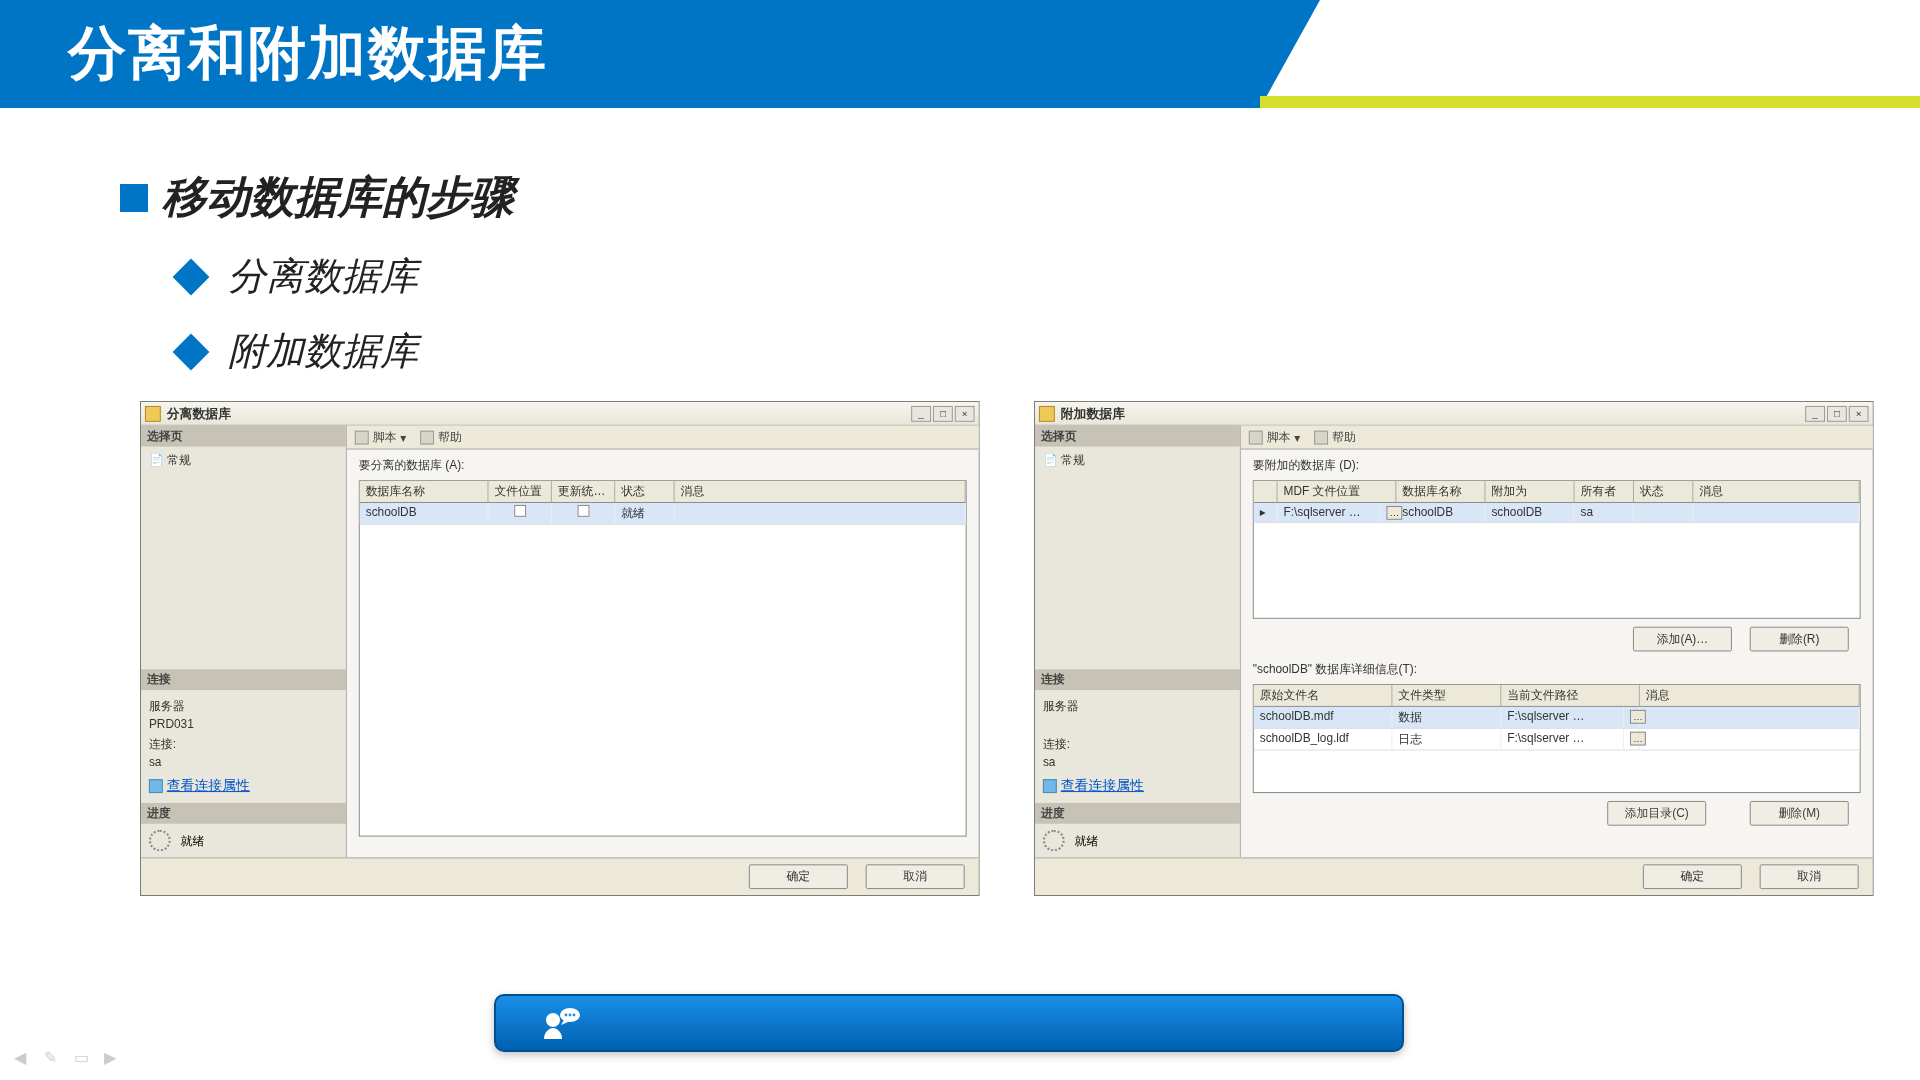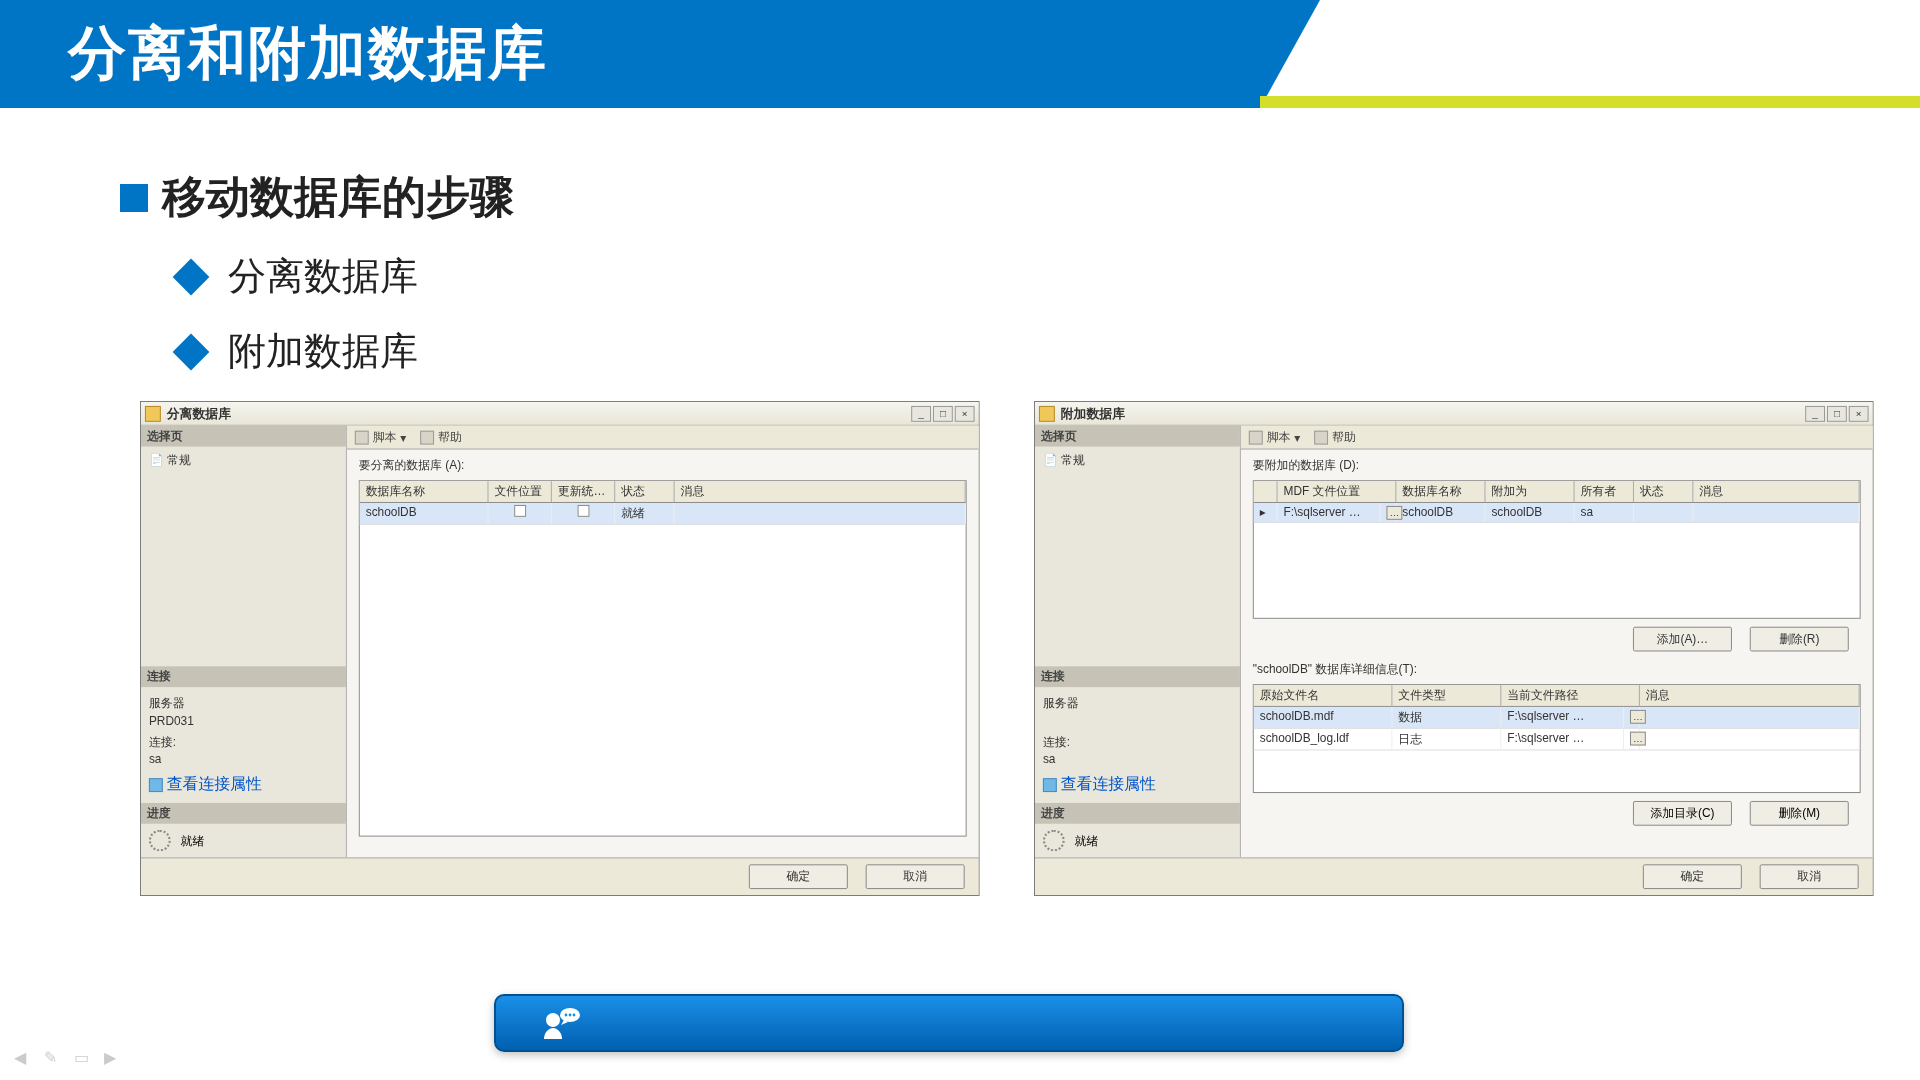--- a/index.html
+++ b/index.html
@@ -7,21 +7,21 @@
 
   
   .title-banner { position: relative; width: 100%; height: 108px; }
   .title-blue { position: absolute; left: 0; top: 0; width: 1260px; height: 108px; background: #0074c5; display: flex; align-items: center; padding-left: 68px; }
   .title-blue h1 { color: #fff; font-size: 58px; font-weight: bold; letter-spacing: 2px; }
   .title-tri { position: absolute; left: 1260px; top: 0; width: 0; height: 0; border-top: 108px solid #0074c5; border-right: 60px solid transparent; }
   .title-lime { position: absolute; right: 0; top: 96px; width: 660px; height: 12px; background: #d3df2a; }
 
   
   .content { padding: 60px 0 0 120px; }
-  .bullet-row { display: flex; align-items: center; margin-bottom: 24px; }
+  .bullet-row { display: flex; align-items: center; margin-bottom: 24px; font-style: italic; }
   .sq-bullet { display: inline-block; width: 28px; height: 28px; background: #0074c5; margin-right: 14px; }
   .main-bullet-text { font-size: 44px; font-weight: bold; color: #222; }
   .sub-bullets { margin-left: 58px; }
   .dia-bullet { display: inline-block; width: 26px; height: 26px; background: #0074c5; transform: rotate(45deg); margin-right: 24px; flex-shrink: 0; }
   .sub-bullet-text { font-size: 38px; color: #222; }
 
   
   .shots-row { display: flex; gap: 46px; padding: 0 0 0 140px; margin-top: 24px; }
 
   
@@ -32,21 +32,21 @@
   .winbtns { display: flex; gap: 2px; }
   .winbtn { width: 20px; height: 16px; background: #e8e6de; border: 1px solid #999; font-size: 10px; line-height: 14px; text-align: center; color: #333; }
 
   .dlg-body { display: flex; height: calc(100% - 24px - 38px); }
   .dlg-left { width: 208px; background: #e9e7db; border-right: 1px solid #aaa; display: flex; flex-direction: column; }
   .left-section-hdr { background: #c6c3b6; padding: 2px 6px; font-size: 12px; color: #444; font-weight: bold; }
   .left-tree { padding: 4px 8px; font-size: 12px; flex: 0 0 auto; }
   .left-tree-item { color: #333; padding: 2px 0; }
   .left-conn { padding: 6px 8px; font-size: 12px; color: #333; flex: 0 0 auto; }
   .left-conn div { margin: 2px 0; }
-  .conn-link { color: #0055cc; cursor: pointer; font-size: 16px; }
+  .conn-link { color: #0055cc; text-decoration: underline; cursor: pointer; font-size: 14px; }
   .conn-link-row { display: flex; align-items: center; gap: 4px; }
   .conn-icon { width: 14px; height: 14px; background: #6fb8e8; border: 1px solid #4a8ab8; }
   .left-progress { padding: 6px 8px; font-size: 12px; display: flex; align-items: center; gap: 10px; }
   .prog-circle { width: 22px; height: 22px; border: 2px dotted #888; border-radius: 50%; }
 
   .dlg-right { flex: 1; background: #f6f5f1; display: flex; flex-direction: column; }
   .right-toolbar { height: 24px; background: #ece9d8; border-bottom: 1px solid #aaa; display: flex; align-items: center; padding-left: 8px; gap: 14px; font-size: 12px; }
   .tb-item { display: flex; align-items: center; gap: 4px; color: #444; }
   .tb-icon { width: 14px; height: 14px; background: #d8d4c8; border: 1px solid #999; }
   .right-content { padding: 8px 12px; flex: 1; display: flex; flex-direction: column; gap: 6px; }
@@ -57,21 +57,21 @@
   .gh { padding: 2px 6px; border-right: 1px solid #aaa; font-size: 12px; color: #333; }
   .grid-row { display: flex; border-bottom: 1px solid #ddd; }
   .gr { padding: 2px 6px; border-right: 1px solid #eee; font-size: 12px; color: #333; }
   .grid-row.sel { background: #d9e6f7; }
   .cbx { display:inline-block; width:12px; height:12px; border:1px solid #888; background:#fff; }
   .col-narrow { width: 24px; }
   .ellips-btn { display:inline-block; width:16px; height:14px; background:#ece9d8; border:1px solid #888; font-size:10px; text-align:center; line-height:12px; }
 
   .btn-row { display: flex; justify-content: flex-end; gap: 18px; padding: 2px 12px 0 0; }
   .btn { min-width: 100px; padding: 3px 14px; font-size: 12px; background: #efede4; border: 1px solid #888; border-radius: 2px; text-align: center; color: #333; }
-  .btn.disabled { color: #000000; }
+  .btn.disabled { color: #404040; margin-left: 26px; }
 
   .dlg-footer { position: absolute; bottom: 0; left: 0; right: 0; height: 38px; background: #ece9d8; border-top: 1px solid #aaa; display: flex; justify-content: flex-end; align-items: center; gap: 18px; padding: 0 14px; }
 
   
   .demo-banner { position: absolute; left: 494px; bottom: 28px; width: 910px; height: 58px; background: linear-gradient(#1a8fe8,#0060b0); border: 2px solid #005090; border-radius: 10px; display: flex; align-items: center; justify-content: center; box-shadow: 0 3px 8px rgba(0,0,0,.25); }
   .demo-icon { position: absolute; left: 44px; width: 42px; height: 36px; }
   .demo-icon svg { width: 100%; height: 100%; }
   .demo-text { color: #fff; font-size: 32px; font-weight: bold; letter-spacing: 1px; }
 
   

